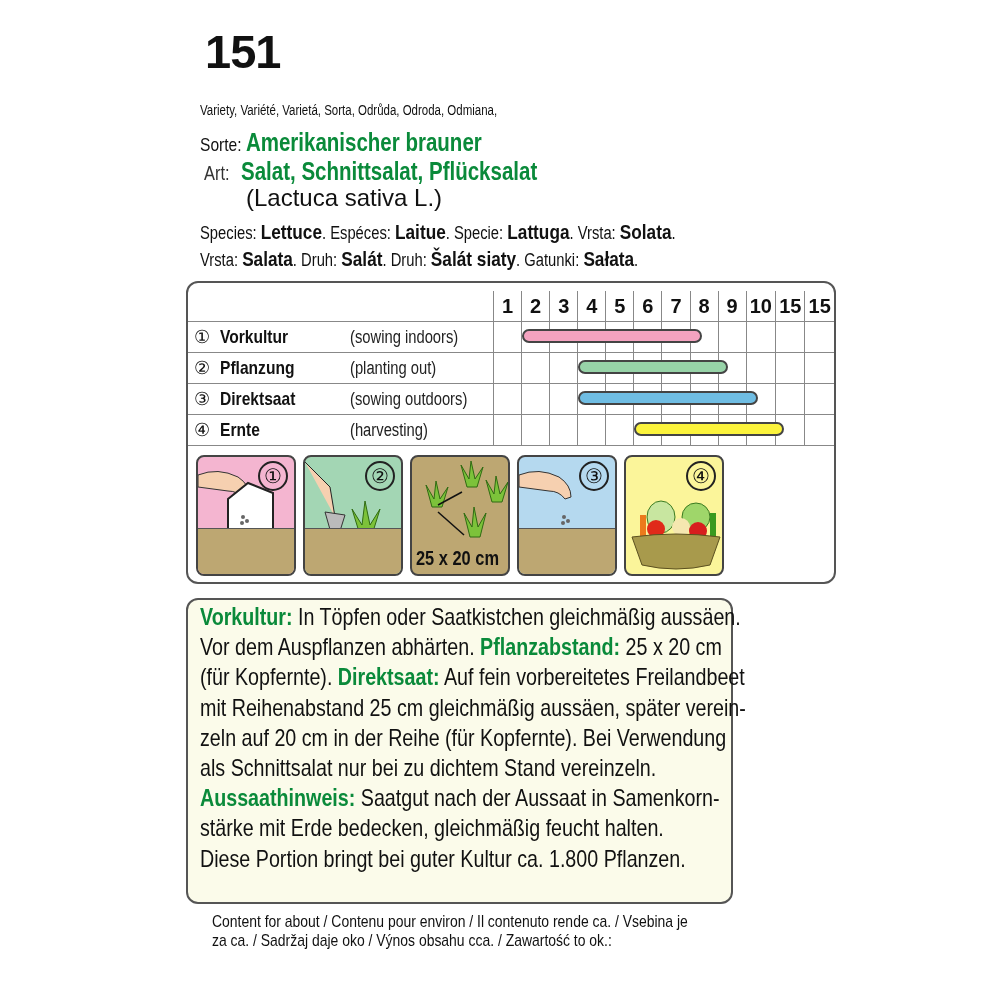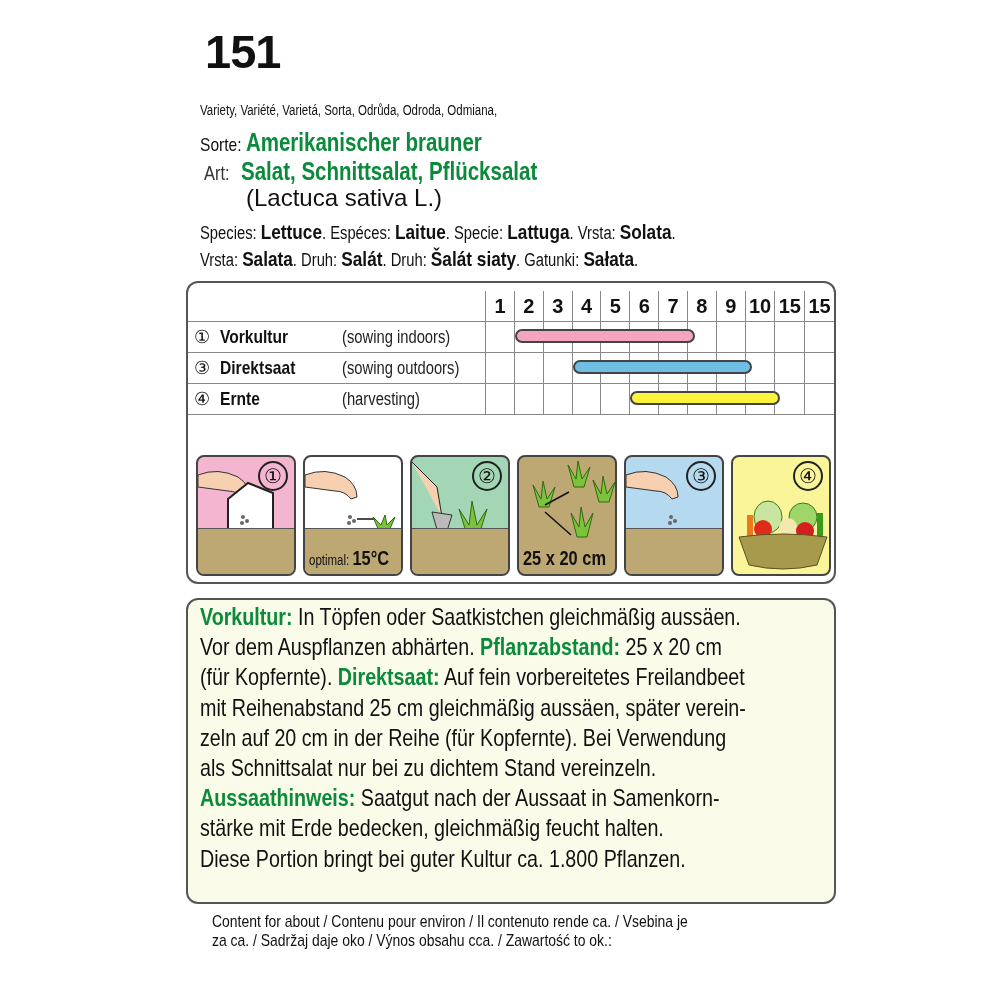--- a/index.html
+++ b/index.html
@@ -21,31 +21,31 @@
   .panel { left:186px; top:281px; width:650px; height:303px; border:2px solid #555; border-radius:12px; background:#fff; box-sizing:border-box; }
   table.cal { position:absolute; left:0; top:8px; border-collapse:collapse; }
   table.cal td { border:1px solid #888; height:30px; padding:0; font-size:16px; }
   table.cal td.lbl { border-left:none; width:281px; white-space:nowrap; }
   table.cal tr:first-child td.lbl { border-top:none; }
   table.cal td.m { width:29.3px; text-align:center; font-weight:bold; font-size:20px; position:relative; }
   table.cal tr:first-child td.m { border-top:none; }
   table.cal td.m:last-child { border-right:none; }
   .lbl .circ { display:inline-block; width:26px; padding-left:6px; font-size:18px; }
   .lbl .de { display:inline-block; font-weight:bold; font-size:19px; }
-  .lbl .en { font-size:18px; color:#222; }
+  .lbl .en { font-size:18px; color:#222;margin-left:8px; }
   .bar { position:absolute; top:7px; height:14px; border:2px solid #444; border-radius:9px; box-sizing:border-box; z-index:2; }
 
   .tiles { position:absolute; left:8px; top:172px; display:flex; gap:7px; }
   .tile { width:100px; height:121px; border:2px solid #444; border-radius:8px; position:relative; overflow:hidden; box-sizing:border-box; }
   .tile .soil { position:absolute; left:0; right:0; bottom:0; height:45px; background:#bda772; border-top:1px solid #555; }
   .tile .badge { position:absolute; right:6px; top:4px; width:26px; height:26px; border:2px solid #222; border-radius:50%; text-align:center; line-height:26px; font-size:20px; background:transparent; }
   .tile .cap { position:absolute; left:4px; bottom:4px; font-size:14px; }
   .tile .cap b { font-size:20px; }
 
-  .text-box { left:186px; top:598px; width:650px; height:306px; border:2px solid #555; border-radius:12px; background:#fbfbea; box-sizing:border-box; padding:2px 12px; }
+  .text-box { left:186px; top:598px; width:547px; height:306px; border:2px solid #555; border-radius:12px; background:#fbfbea; box-sizing:border-box; padding:2px 12px; }
   .text-box p { margin:0; font-size:24px; line-height:30.2px; white-space:nowrap; }
   .g { color:#0a8a3a; font-weight:bold; }
   .footer { left:212px; top:912px; font-size:17px; line-height:19px; }
   .footer div { white-space:nowrap; }
 </style>
 </head>
 <body>
 
 <div class="abs num">151</div>
 
@@ -100,20 +100,37 @@
           <td class="m"></td>
           <td class="m"></td>
           <td class="m"></td>
           <td class="m"></td>
           <td class="m"></td>
           <td class="m"></td>
           <td class="m"></td>
           <td class="m"></td>
         </tr>
         <tr>
+          <td class="lbl"><span class="circ">②</span><span class="de cond" style="width: 122px; transform-origin: left center;"><span>Pflanzung</span></span><span class="en"><span class="cond">(planting out)</span></span></td>
+          <td class="m"></td>
+          <td class="m"></td>
+          <td class="m"></td>
+          <td class="m">
+            <div class="bar" style="background: rgb(151, 211, 168); left: 0px; width: 149.5px;"></div>
+          </td>
+          <td class="m"></td>
+          <td class="m"></td>
+          <td class="m"></td>
+          <td class="m"></td>
+          <td class="m"></td>
+          <td class="m"></td>
+          <td class="m"></td>
+          <td class="m"></td>
+        </tr>
+        <tr>
           <td class="lbl"><span class="circ">③</span><span class="de cond" style="width: 122px; transform-origin: left center;"><span>Direktsaat</span></span><span class="en"><span class="cond">(sowing outdoors)</span></span></td>
           <td class="m"></td>
           <td class="m"></td>
           <td class="m"></td>
           <td class="m">
             <div class="bar" style="background: rgb(111, 189, 227); left: 0px; width: 179.8px;"></div>
           </td>
           <td class="m"></td>
           <td class="m"></td>
           <td class="m"></td>
@@ -146,32 +163,20 @@
       <div class="tile" style="background: rgb(244, 181, 208);">
         <svg width="100" height="80" style="position:absolute;left:0;top:0">
           <path d="M0 18 Q20 10 40 20 Q52 28 52 40 L46 42 Q40 34 30 34 L0 30 Z" fill="#f6d0b0" stroke="#333"></path>
           <path d="M30 72 L30 42 L50 26 L75 36 L75 72 Z" fill="#fff" stroke="#222" stroke-width="2"></path>
           <circle cx="45" cy="60" r="2" fill="#666"></circle>
           <circle cx="49" cy="64" r="2" fill="#666"></circle>
           <circle cx="44" cy="66" r="2" fill="#666"></circle>
         </svg>
         <div class="soil"></div>
         <div class="badge">①</div>
-      </div>
-      <div class="tile" style="background: rgb(255, 255, 255);">
-        <svg width="100" height="80" style="position:absolute;left:0;top:0">
-          <path d="M0 18 Q20 10 40 20 Q52 28 52 40 L46 42 Q40 34 30 34 L0 30 Z" fill="#f6d0b0" stroke="#333"></path>
-          <circle cx="45" cy="60" r="2" fill="#666"></circle>
-          <circle cx="49" cy="64" r="2" fill="#666"></circle>
-          <circle cx="44" cy="66" r="2" fill="#666"></circle>
-          <line x1="52" y1="62" x2="70" y2="62" stroke="#111" stroke-width="1.5"></line>
-          <path d="M74 74 l-6 -14 l8 8 l4 -10 l2 10 l8 -8 l-6 14z" fill="#7cc23a" stroke="#2f6b12"></path>
-        </svg>
-        <div class="soil"></div>
-        <div class="cap cond"><span>optimal:</span> <b>15°C</b></div>
       </div>
       <div class="tile" style="background: rgb(163, 214, 180);">
         <svg width="100" height="80" style="position:absolute;left:0;top:0">
           <path d="M0 5 L25 30 L30 60" stroke="#222" fill="#f6d0b0"></path>
           <path d="M20 55 L40 58 L30 90 Z" fill="#bbb" stroke="#333"></path>
           <path d="M55 78 l-8 -26 l10 16 l3 -24 l5 24 l10 -16 l-8 26z" fill="#7cc23a" stroke="#2f6b12"></path>
         </svg>
         <div class="soil"></div>
         <div class="badge">②</div>
       </div>

